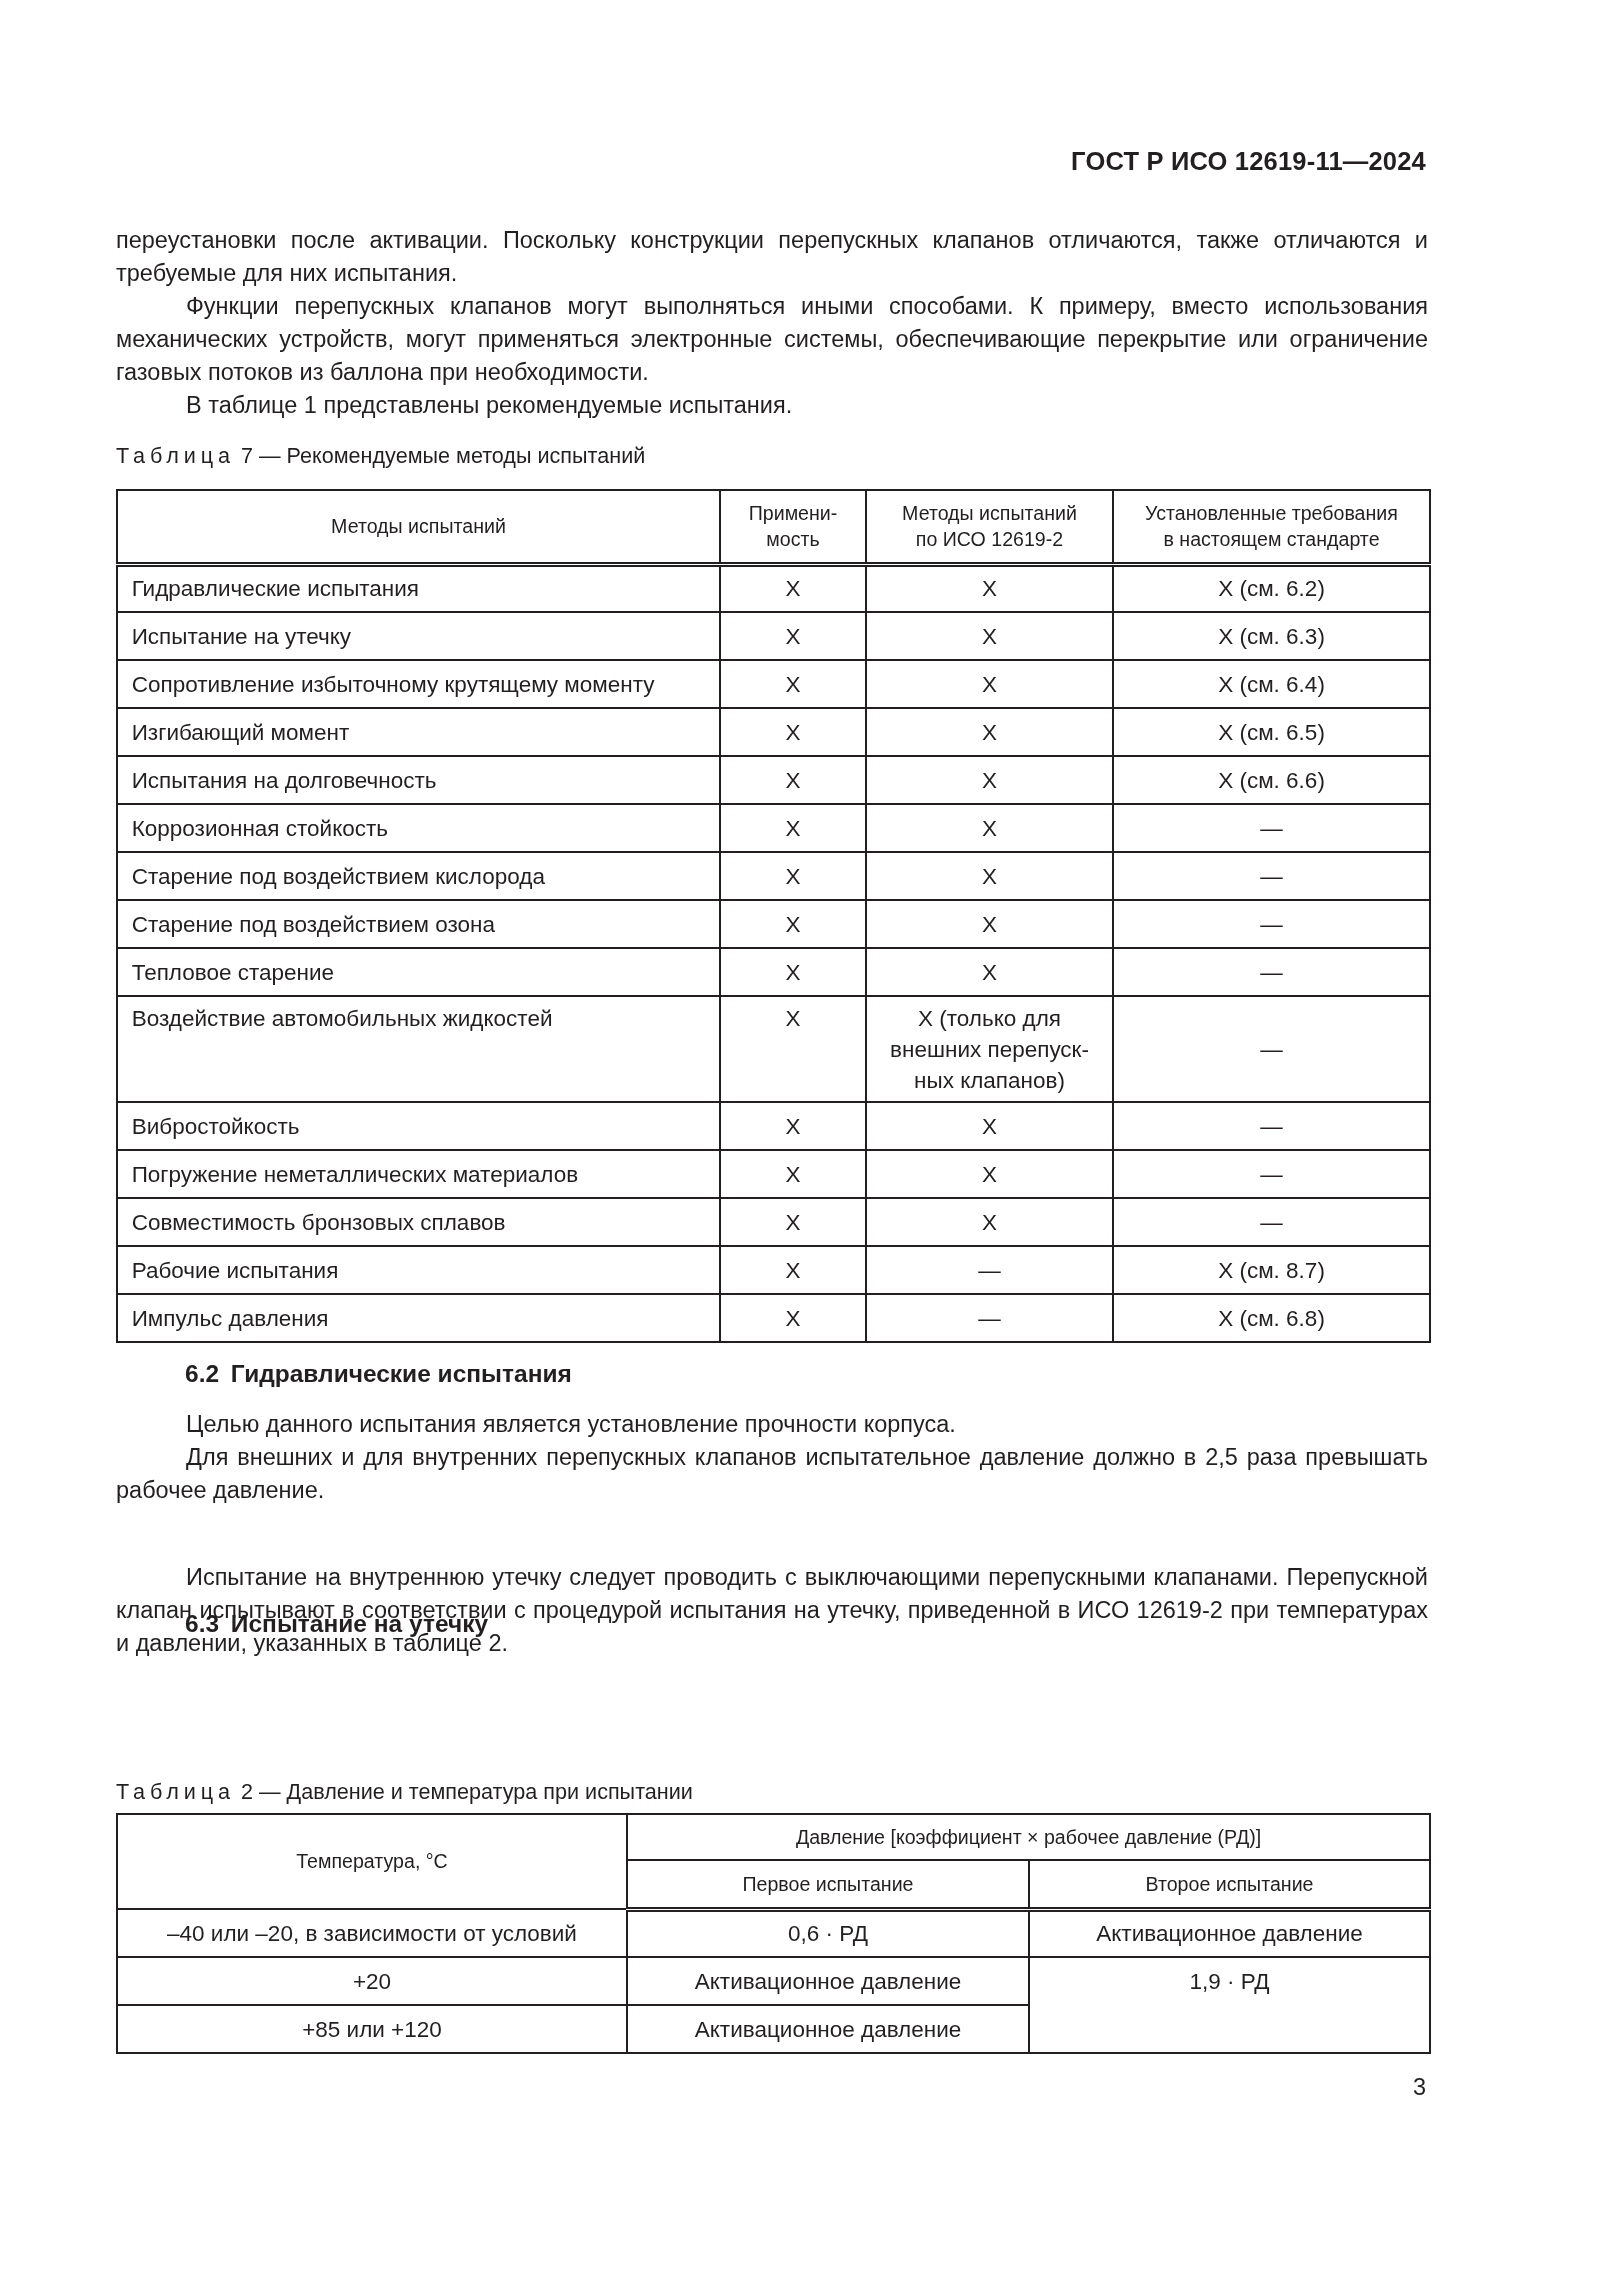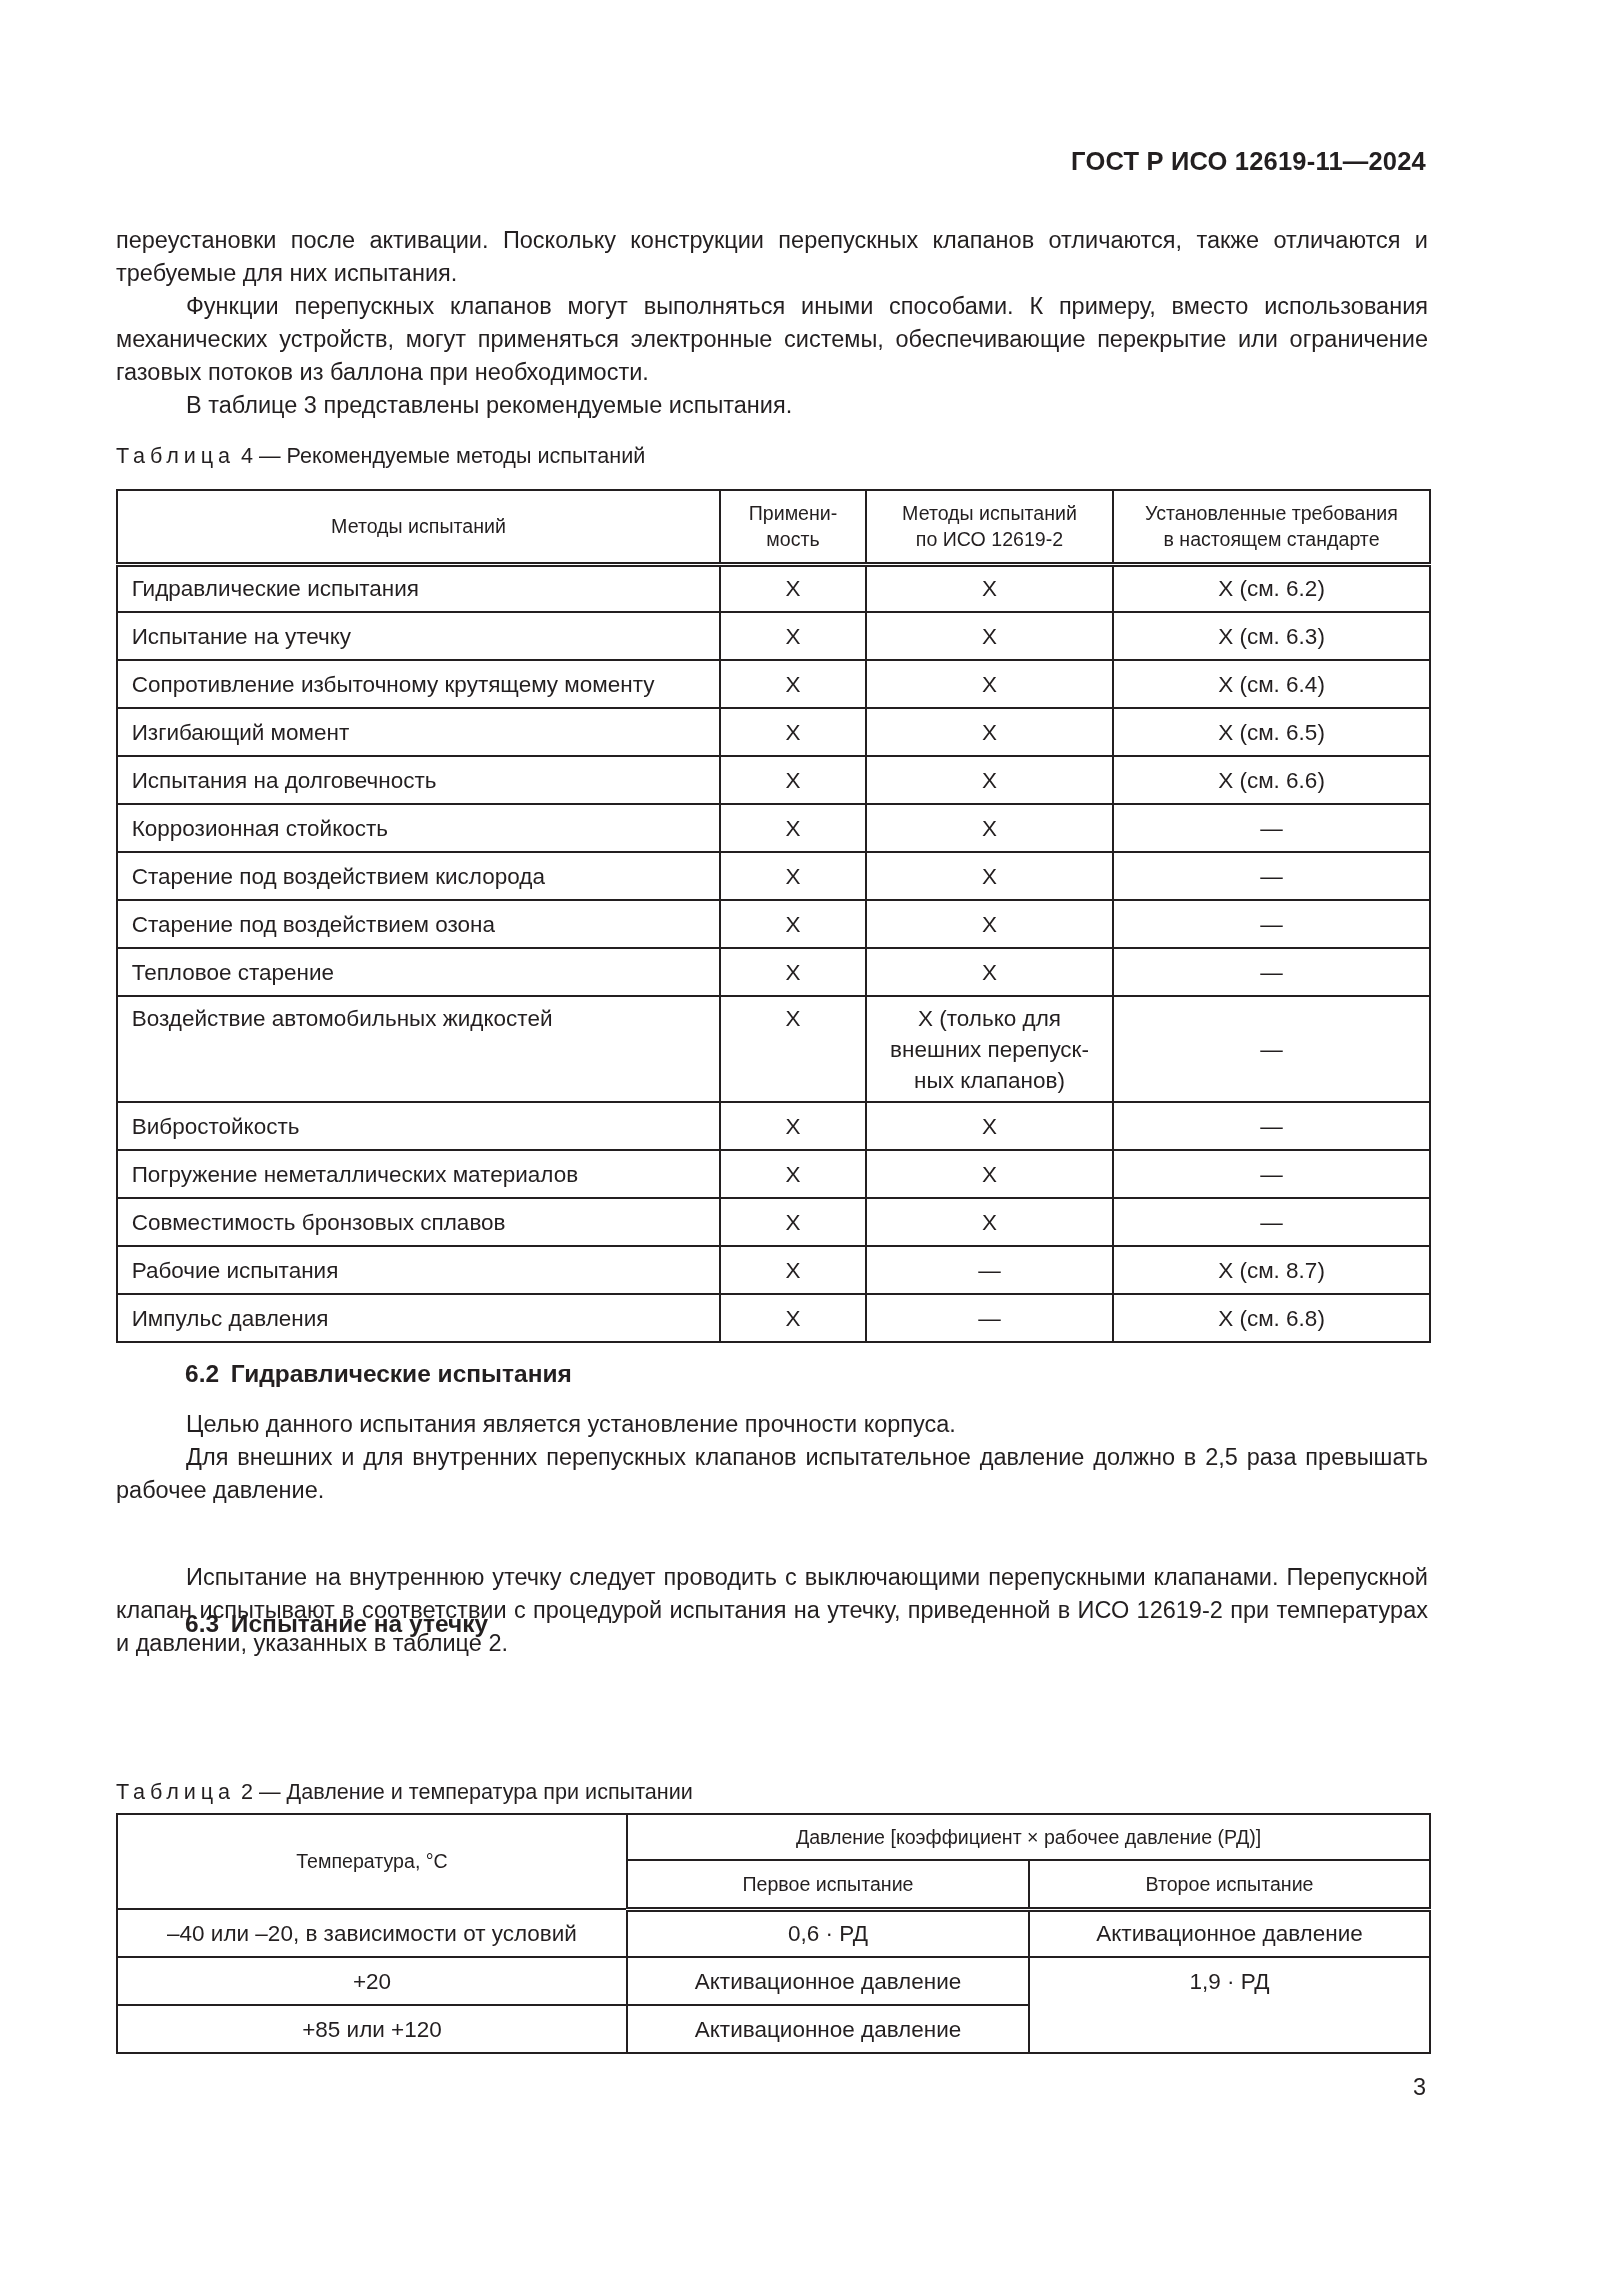--- a/index.html
+++ b/index.html
@@ -35,26 +35,26 @@
 </head>
 <body>
 
 <div class="page">
 
   <div class="doc-header">ГОСТ Р ИСО 12619-11—2024</div>
 
   <div class="text-block" style="top:224px;">
     <p class="noindent">переустановки после активации. Поскольку конструкции перепускных клапанов отличаются, также отличаются и требуемые для них испытания.</p>
     <p>Функции перепускных клапанов могут выполняться иными способами. К примеру, вместо использования механических устройств, могут применяться электронные системы, обеспечивающие перекрытие или ограничение газовых потоков из баллона при необходимости.</p>
-    <p>В таблице 3 представлены рекомендуемые испытания.</p>
+    <p>В таблице 1 представлены рекомендуемые испытания.</p>
   </div>
 
   <div class="caption" style="top:443px;">
     <span class="spaced">Таблица</span>
-    <span>4 — Рекомендуемые методы испытаний</span>
+    <span>7 — Рекомендуемые методы испытаний</span>
   </div>
 
   <table class="t t1" style="top:489px;">
     <colgroup>
       <col style="width:603px">
         <col style="width:146px">
         <col style="width:247px">
         <col style="width:317px">
     </colgroup>
     <thead>

